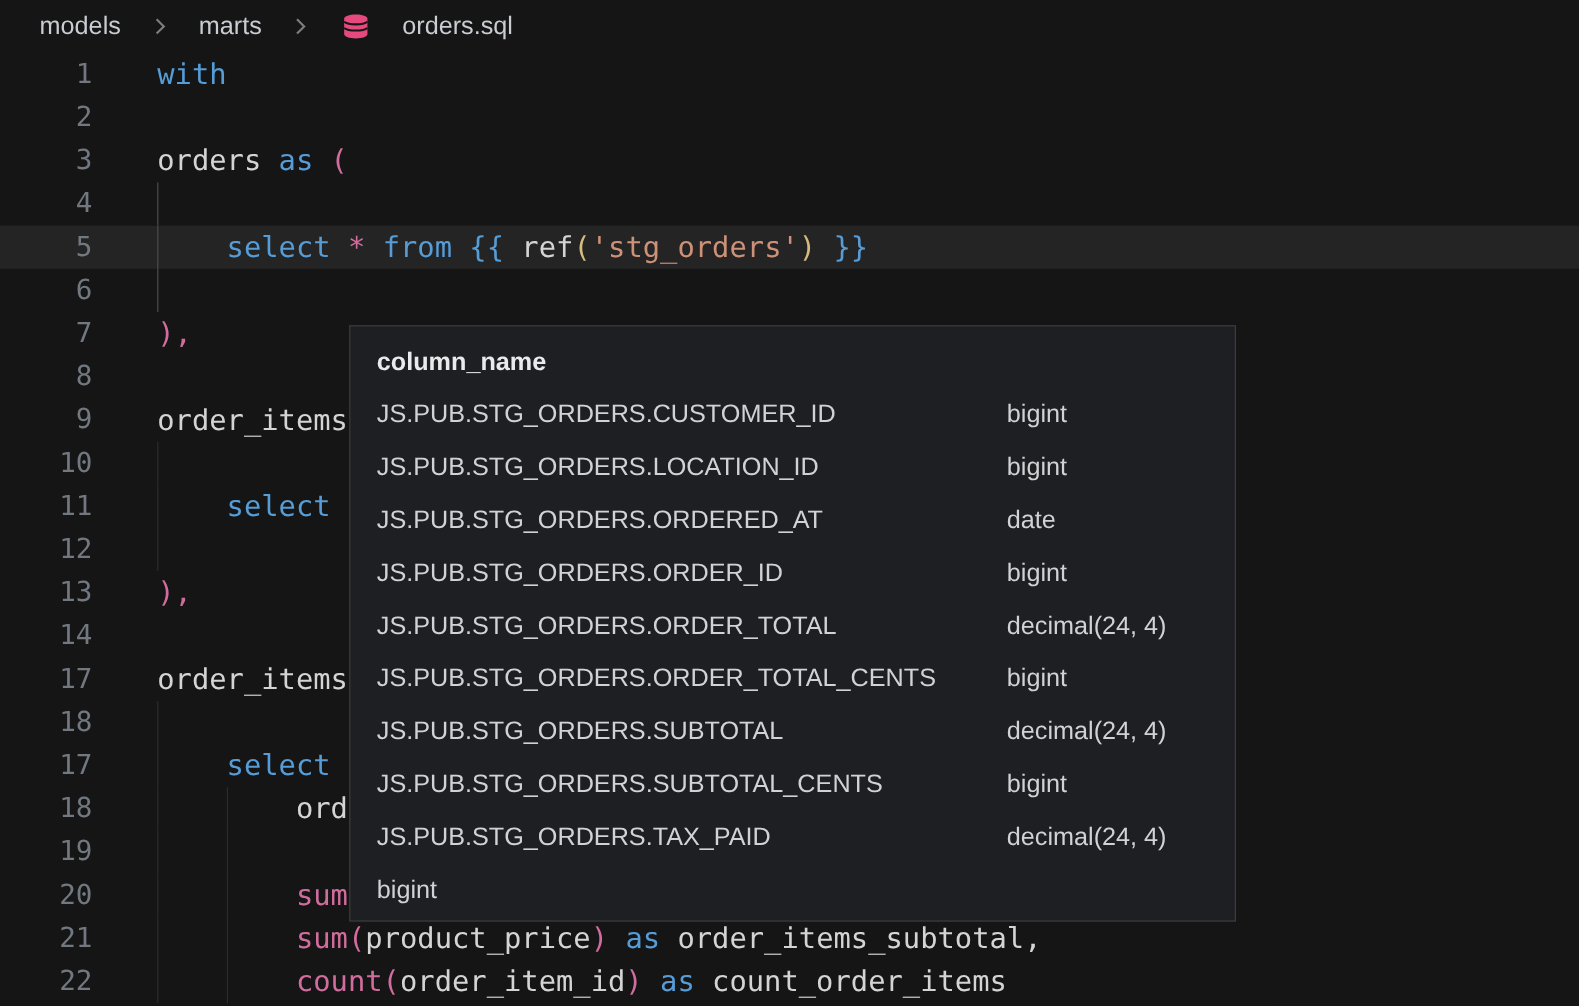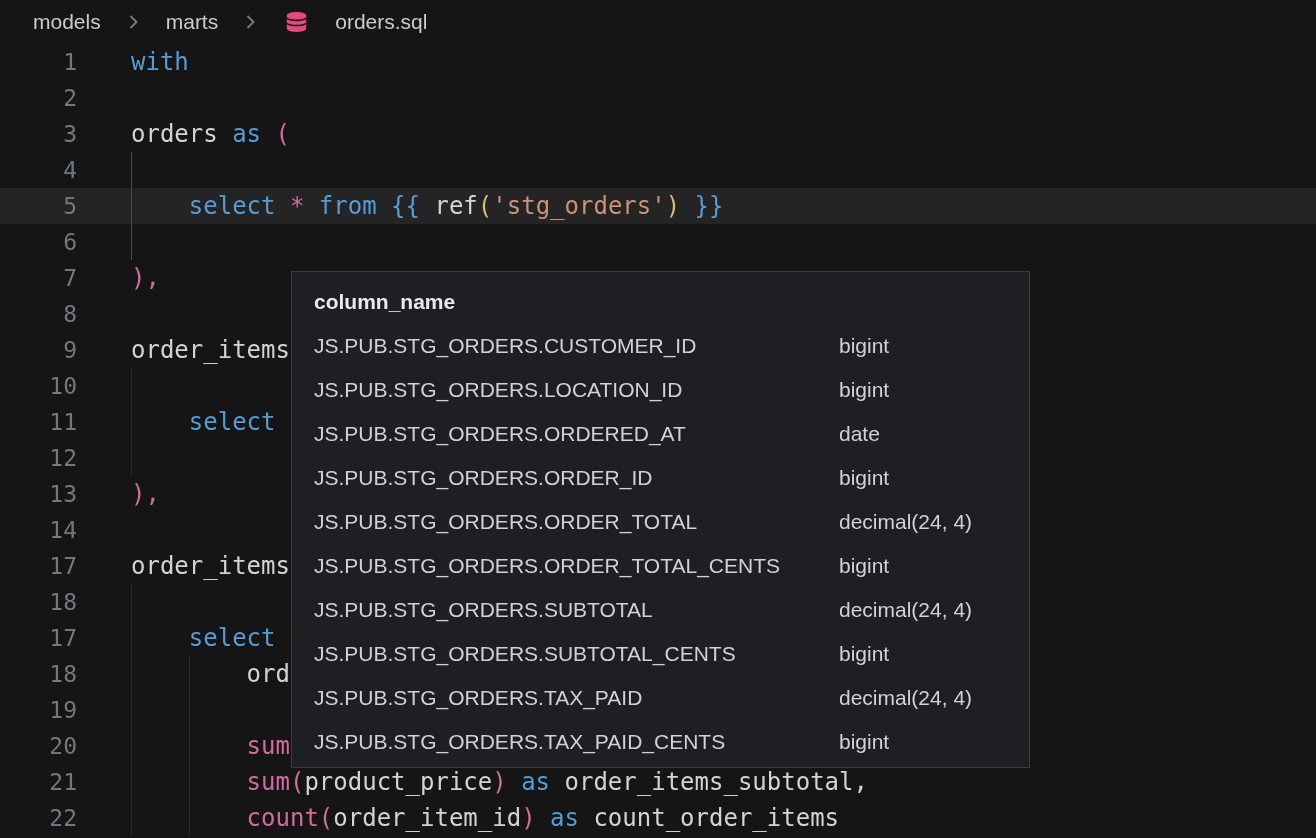--- a/index.html
+++ b/index.html
@@ -180,20 +180,19 @@
           </div>
           <div class="prow">
             <span class="pc1">JS.PUB.STG_ORDERS.SUBTOTAL_CENTS</span>
             <span class="pc2">bigint</span>
           </div>
           <div class="prow">
             <span class="pc1">JS.PUB.STG_ORDERS.TAX_PAID</span>
             <span class="pc2">decimal(24, 4)</span>
           </div>
           <div class="prow">
-            <span class="pc1">JS.PUB.STG_ORDERS.TAX_PAID_CENTS</span>
             <span class="pc2">bigint</span>
           </div>
         </div>
     </div>
   </div>
 
 </div>
 
 </body></html>

